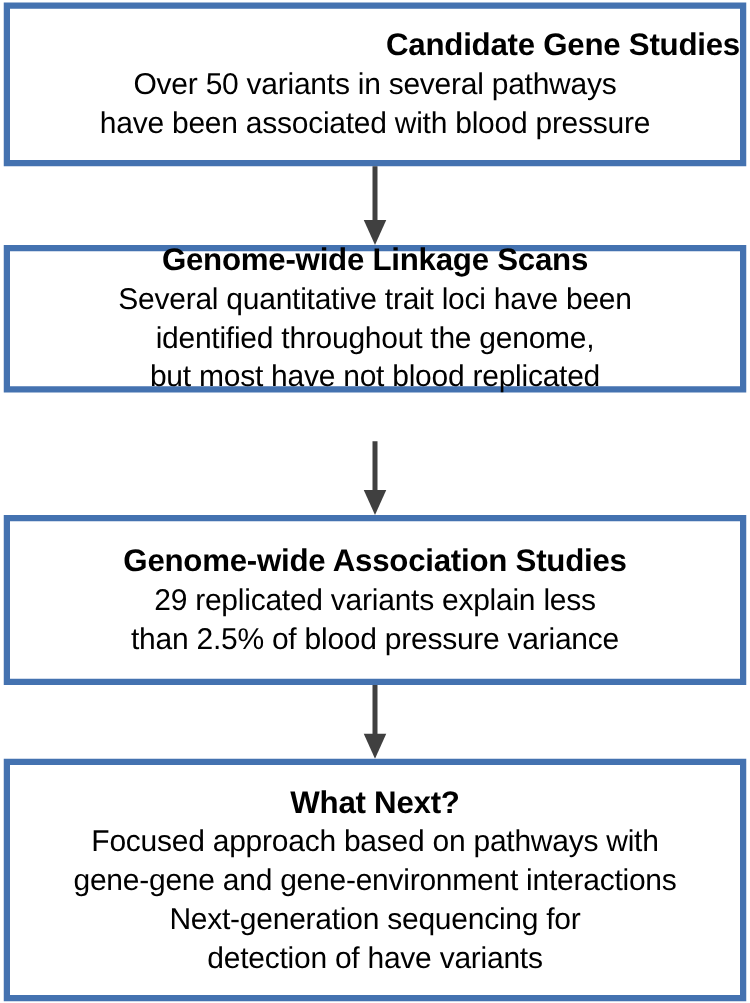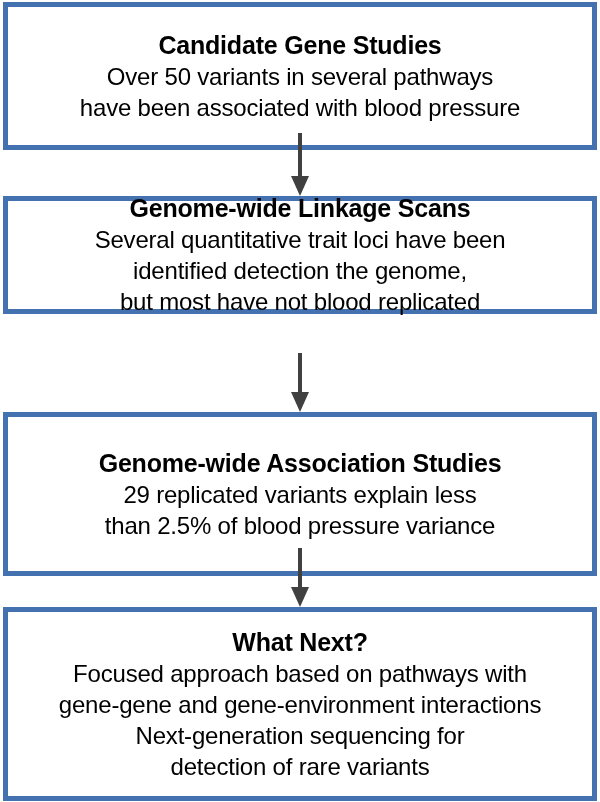--- a/index.html
+++ b/index.html
@@ -52,23 +52,23 @@
   .node-line {
     display: block;
     font-size: 24px;
     font-weight: normal;
     line-height: 31px;
     letter-spacing: -0.2px;
     white-space: nowrap;
   }
 
   
-  #box-candidate-gene-studies { top: 2px;   height: 148px; }
+  #box-candidate-gene-studies { top: 2px;   height: 131px; align-items: flex-end; }
   #box-linkage-scans         { top: 196px; height: 118px; }
-  #box-gwas                  { top: 412px; height: 164px; }
+  #box-gwas                  { top: 412px; height: 136px; }
   #box-what-next             { top: 607px; height: 194px; }
 
   
   .arrow {
     position: absolute;
     left: 291px;
     width: 18px;
   }
   .arrow-shaft {
     position: absolute;
@@ -110,21 +110,21 @@
 
   <div class="arrow" id="arrow-1">
     <div class="arrow-shaft"></div>
     <div class="arrow-head"></div>
   </div>
 
   <div class="node-box" id="box-linkage-scans">
     <div class="node-title">Genome-wide Linkage Scans</div>
     <div class="node-lines">
       <span class="node-line">Several quantitative trait loci have been</span>
-      <span class="node-line">identified detection the genome,</span>
+      <span class="node-line">identified throughout the genome,</span>
       <span class="node-line">but most have not blood replicated</span>
     </div>
   </div>
 
   <div class="arrow" id="arrow-2">
     <div class="arrow-shaft"></div>
     <div class="arrow-head"></div>
   </div>
 
   <div class="node-box" id="box-gwas">
@@ -139,17 +139,17 @@
     <div class="arrow-shaft"></div>
     <div class="arrow-head"></div>
   </div>
 
   <div class="node-box" id="box-what-next">
     <div class="node-title">What Next?</div>
     <div class="node-lines">
       <span class="node-line">Focused approach based on pathways with</span>
       <span class="node-line">gene-gene and gene-environment interactions</span>
       <span class="node-line">Next-generation sequencing for</span>
-      <span class="node-line">detection of rare variants</span>
+      <span class="node-line">detection of have variants</span>
     </div>
   </div>
 
 </div>
 
 </body></html>

